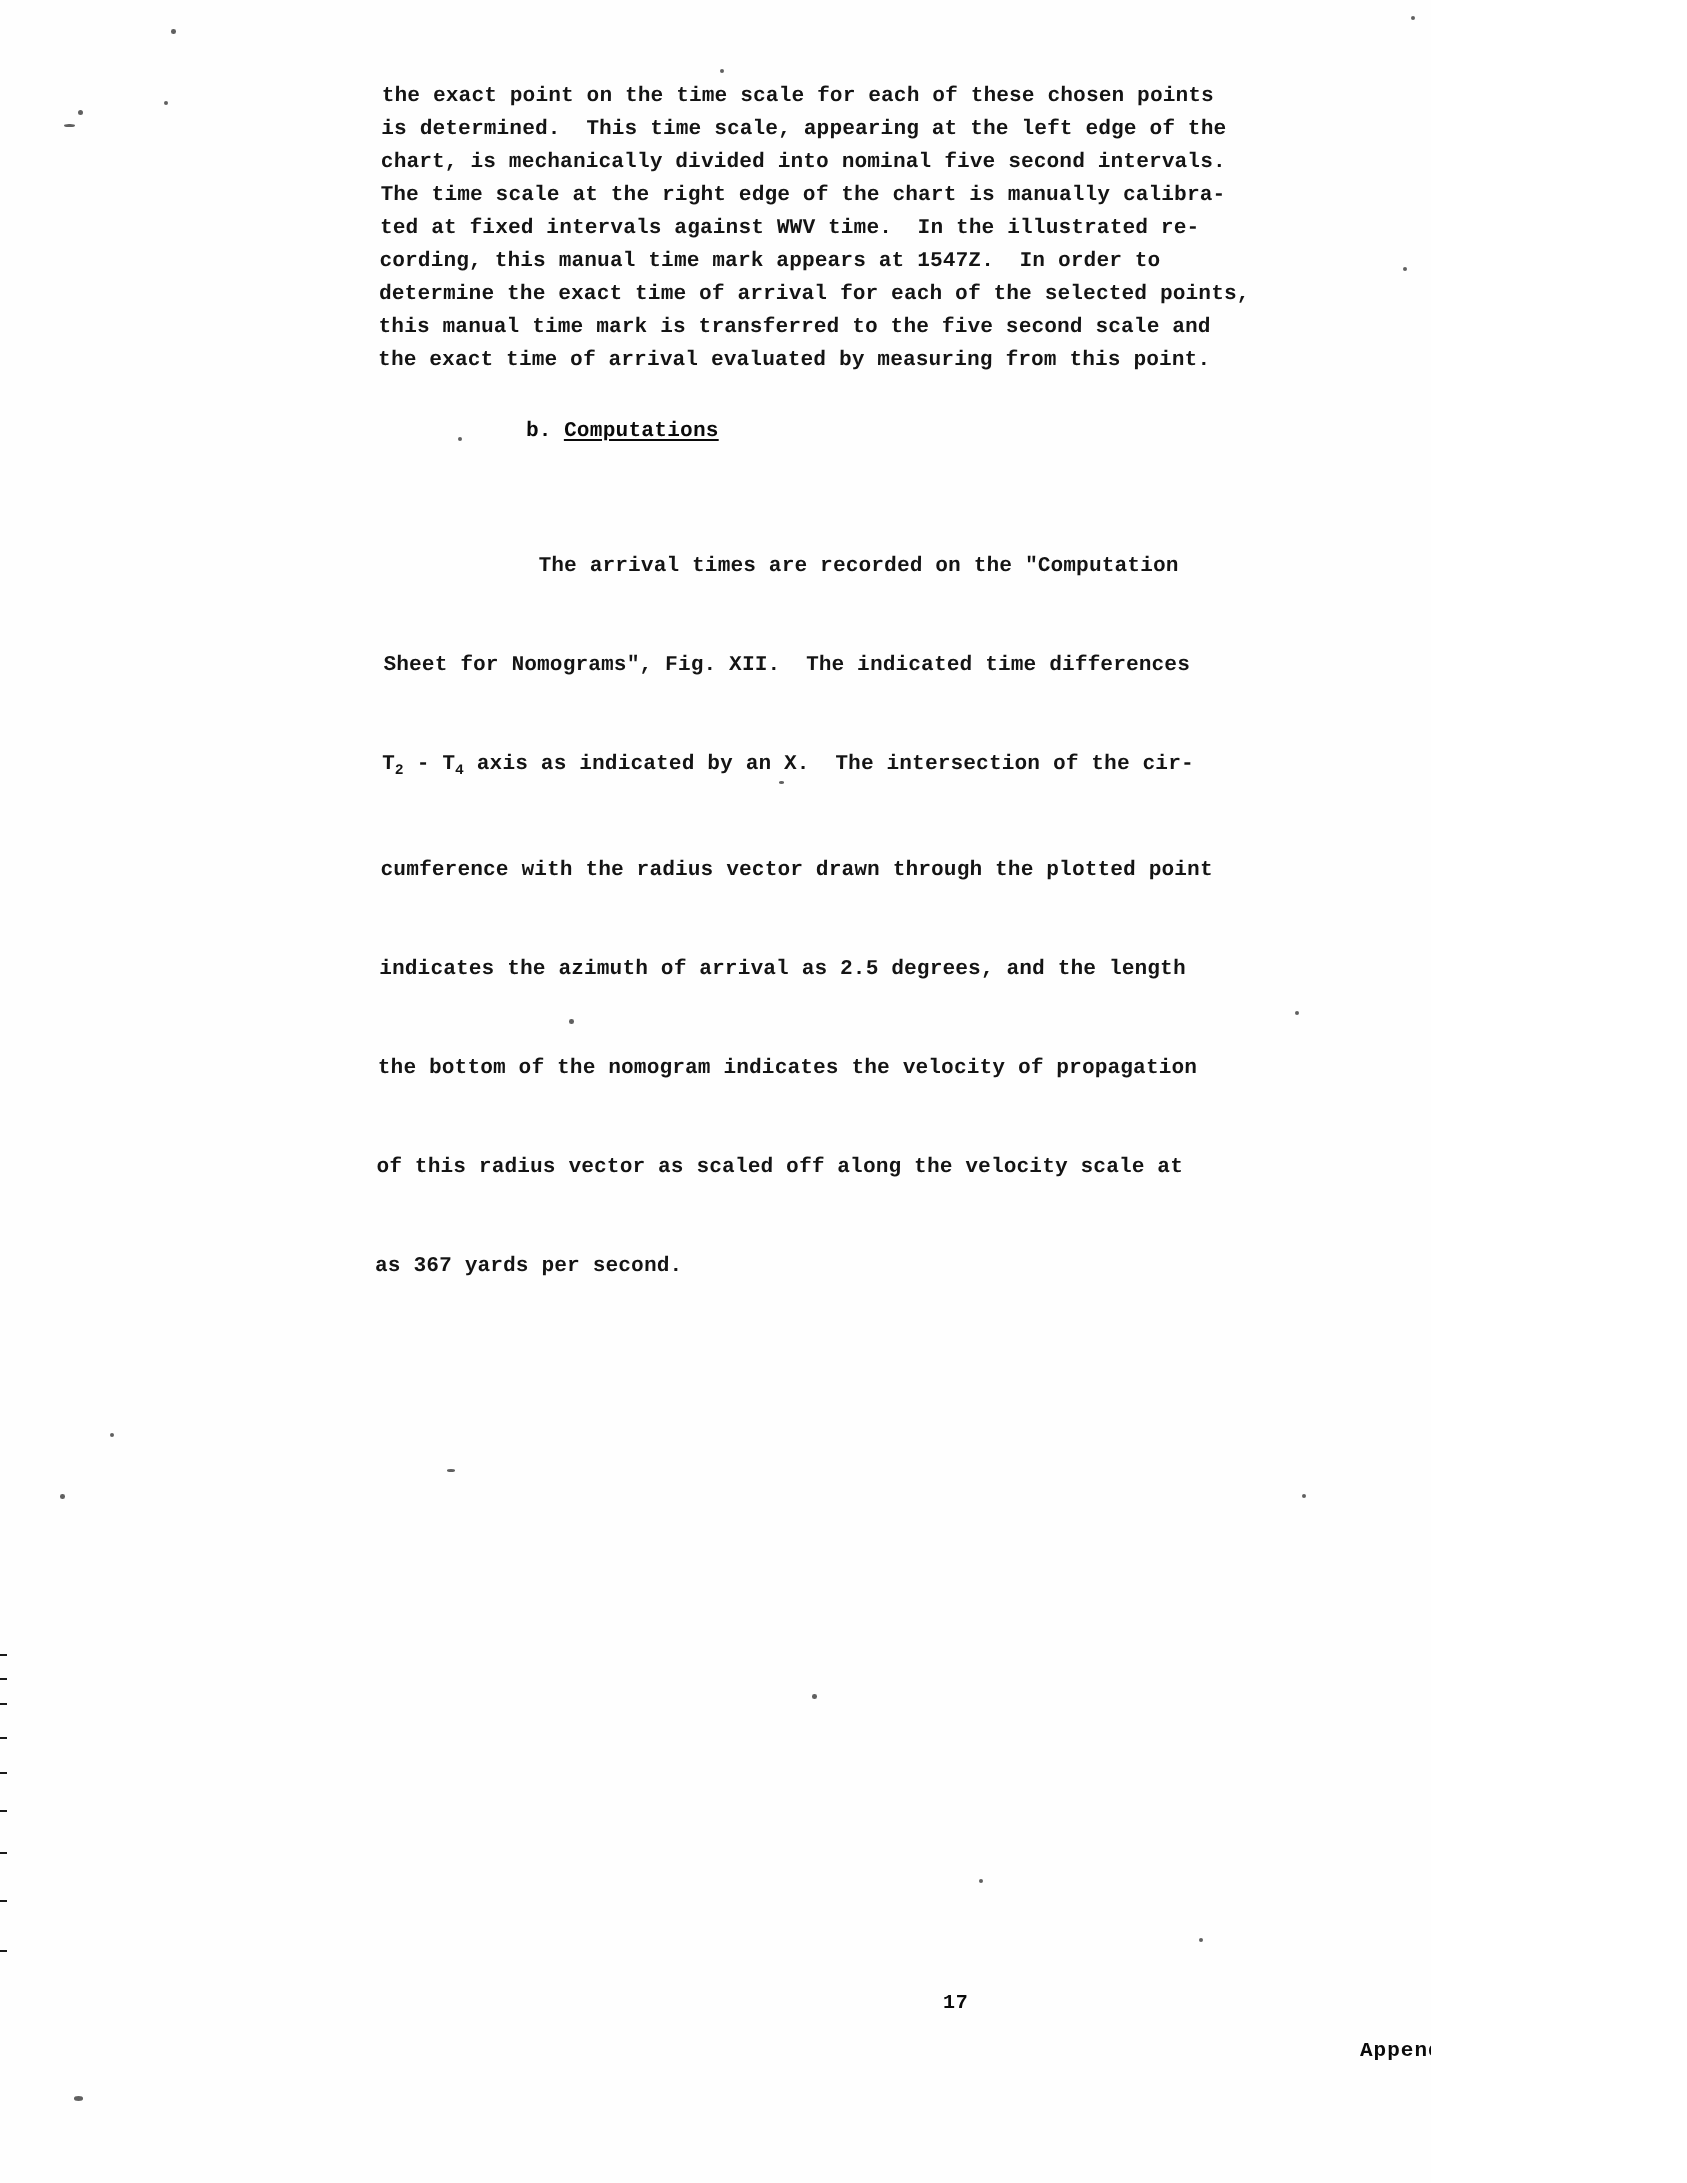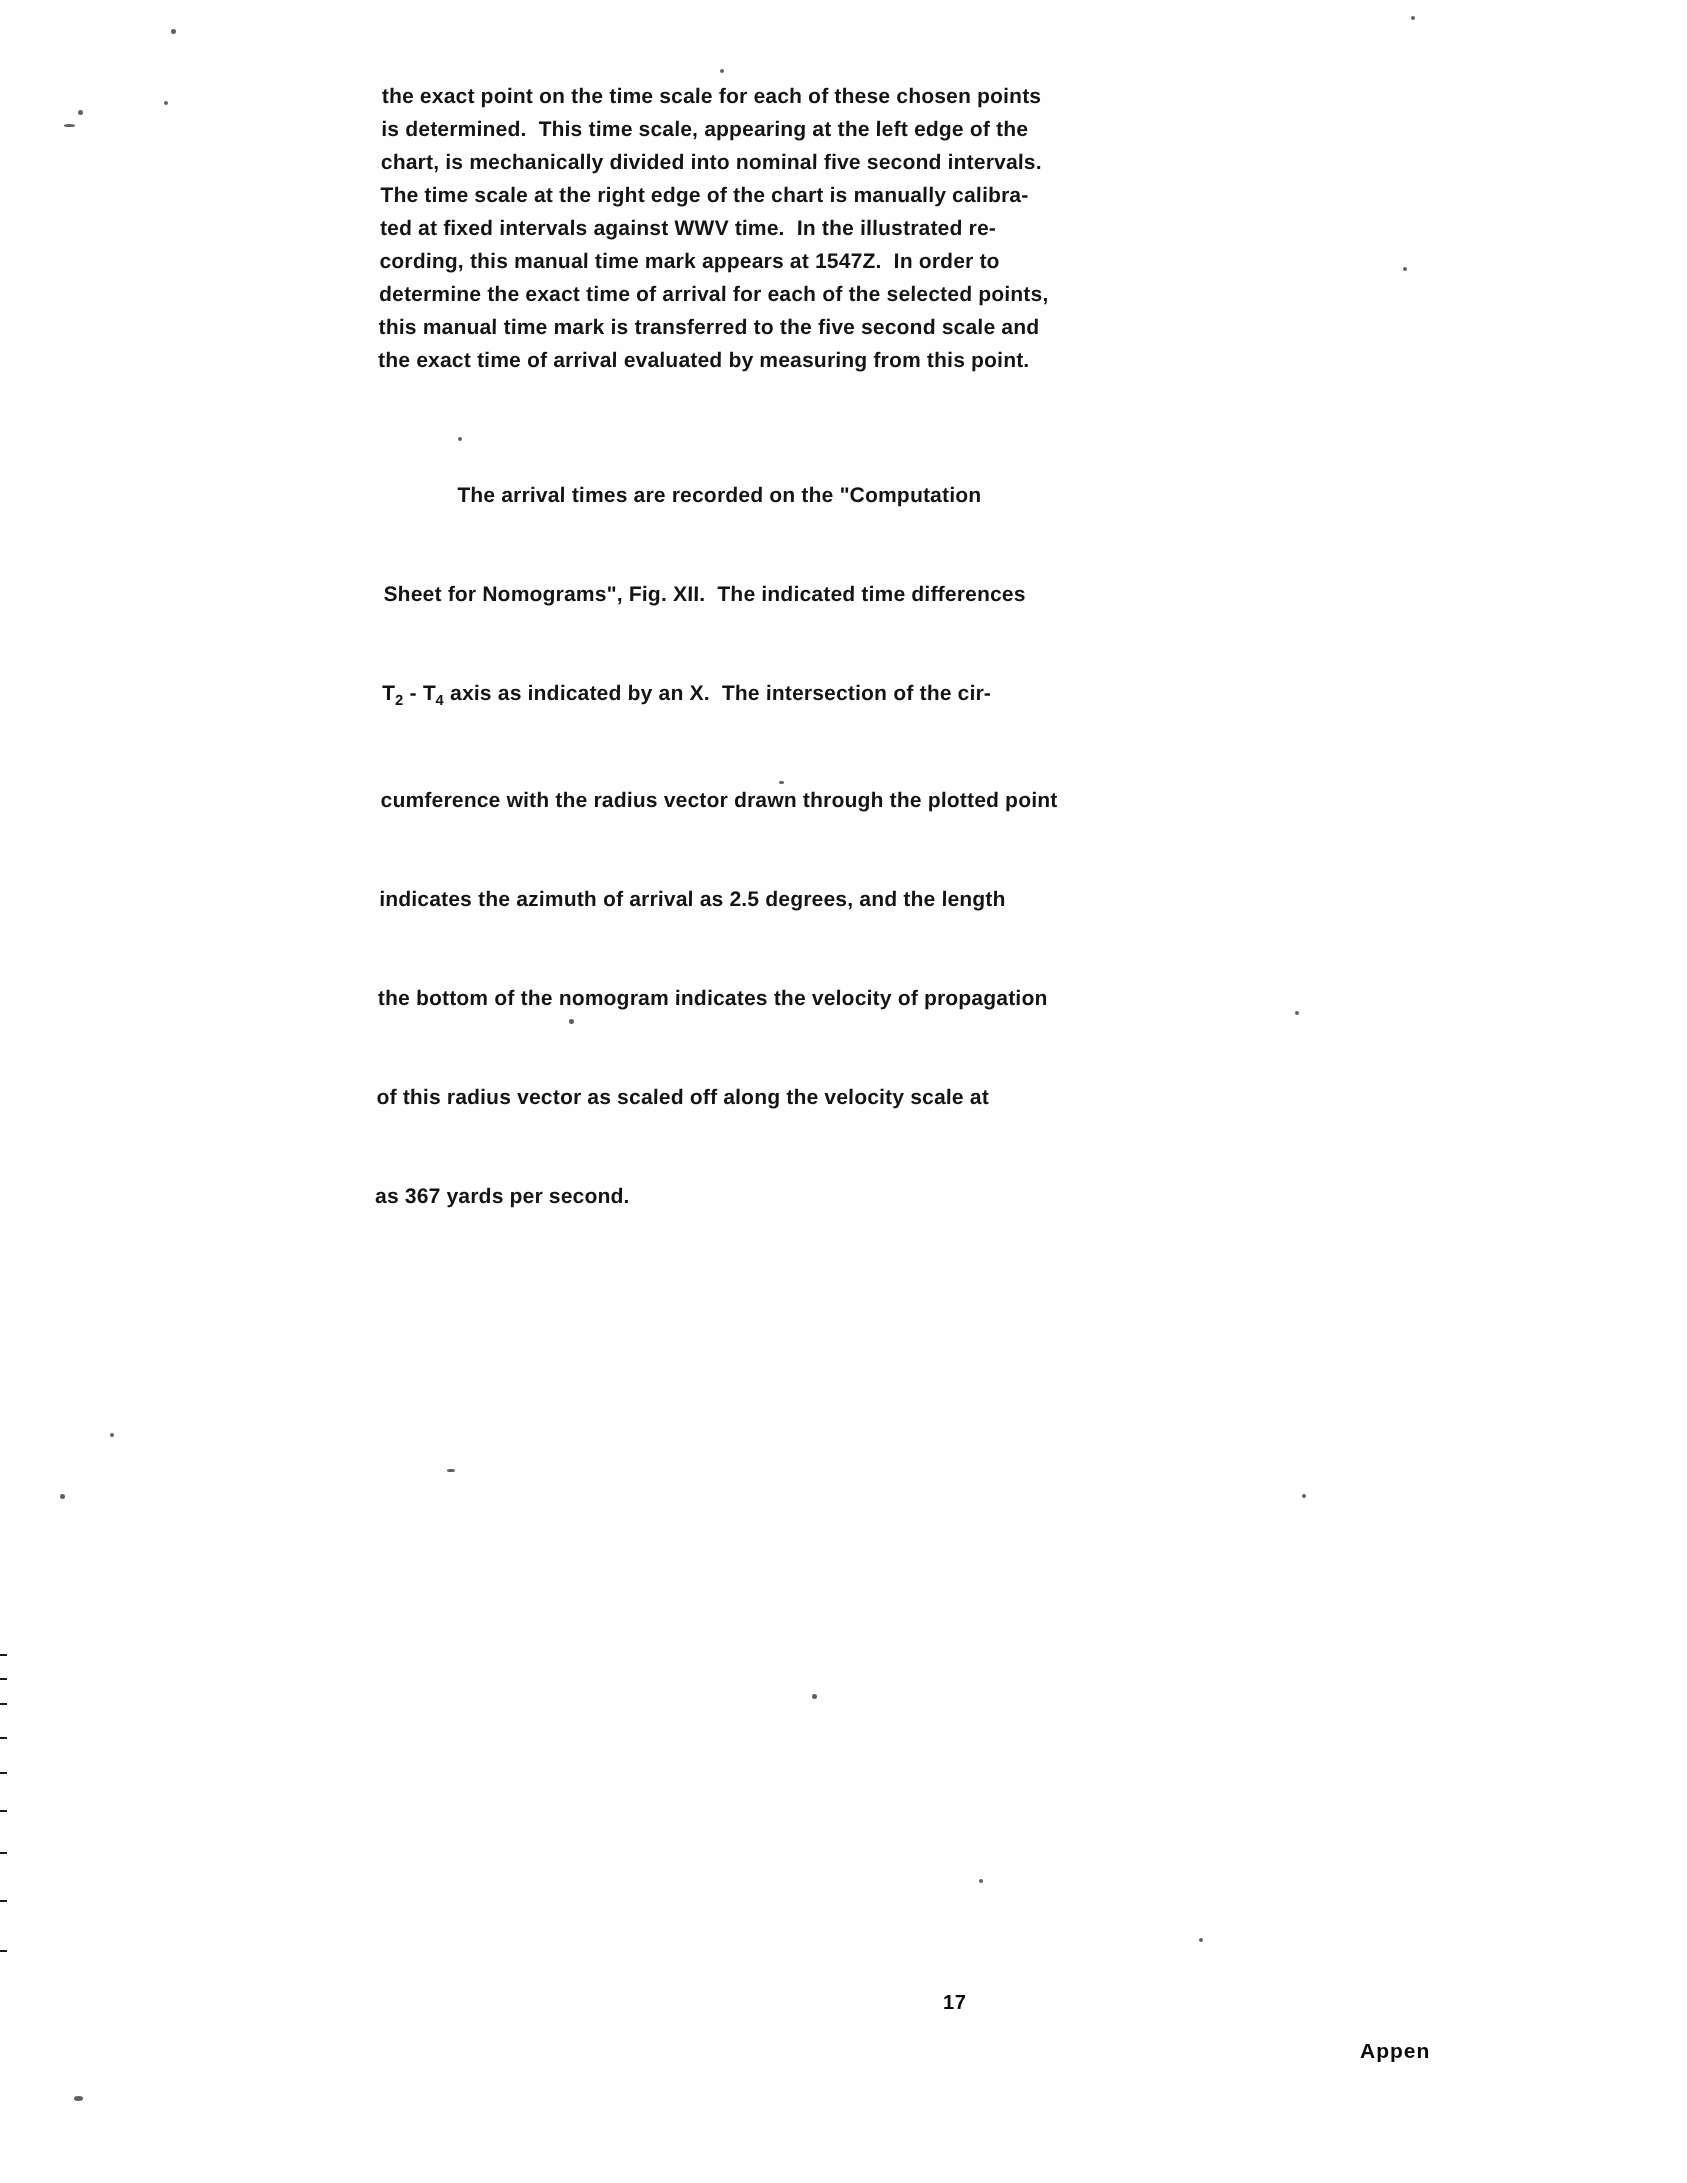--- a/index.html
+++ b/index.html
@@ -6,21 +6,21 @@
     margin: 0;
     padding: 0;
     background: #ffffff;
   }
   .page {
     position: relative;
     width: 1431px;
     height: 2183px;
     background: #fefefe;
     overflow: hidden;
-    font-family: Liberation Sans, sans-serif;
+    font-family: Liberation Mono, monospace;
     color: #0a0a0a;
   }
   
   .speck {
     position: absolute;
     background: #2b2b2b;
     border-radius: 50%;
     opacity: 0.75;
   }
   .edge-marks {
@@ -148,20 +148,23 @@
     <div class="para para-1">the exact point on the time scale for each of these chosen points
 is determined.  This time scale, appearing at the left edge of the
 chart, is mechanically divided into nominal five second intervals.
 The time scale at the right edge of the chart is manually calibra-
 ted at fixed intervals against WWV time.  In the illustrated re-
 cording, this manual time mark appears at 1547Z.  In order to
 determine the exact time of arrival for each of the selected points,
 this manual time mark is transferred to the five second scale and
 the exact time of arrival evaluated by measuring from this point.</div>
 
+    <div class="heading-row">
+      <span class="label">b.</span><span class="title">Computations</span>
+    </div>
 
     <div class="para para-2">
       <div>            The arrival times are recorded on the "Computation</div>
       <div>Sheet for Nomograms", Fig. XII.  The indicated time differences</div>
       <div>T<span class="sub">2</span> - T<span class="sub">4</span> axis as indicated by an X.  The intersection of the cir-</div>
       <div>cumference with the radius vector drawn through the plotted point</div>
       <div>indicates the azimuth of arrival as 2.5 degrees, and the length</div>
       <div>the bottom of the nomogram indicates the velocity of propagation</div>
       <div>of this radius vector as scaled off along the velocity scale at</div>
       <div>as 367 yards per second.</div>

